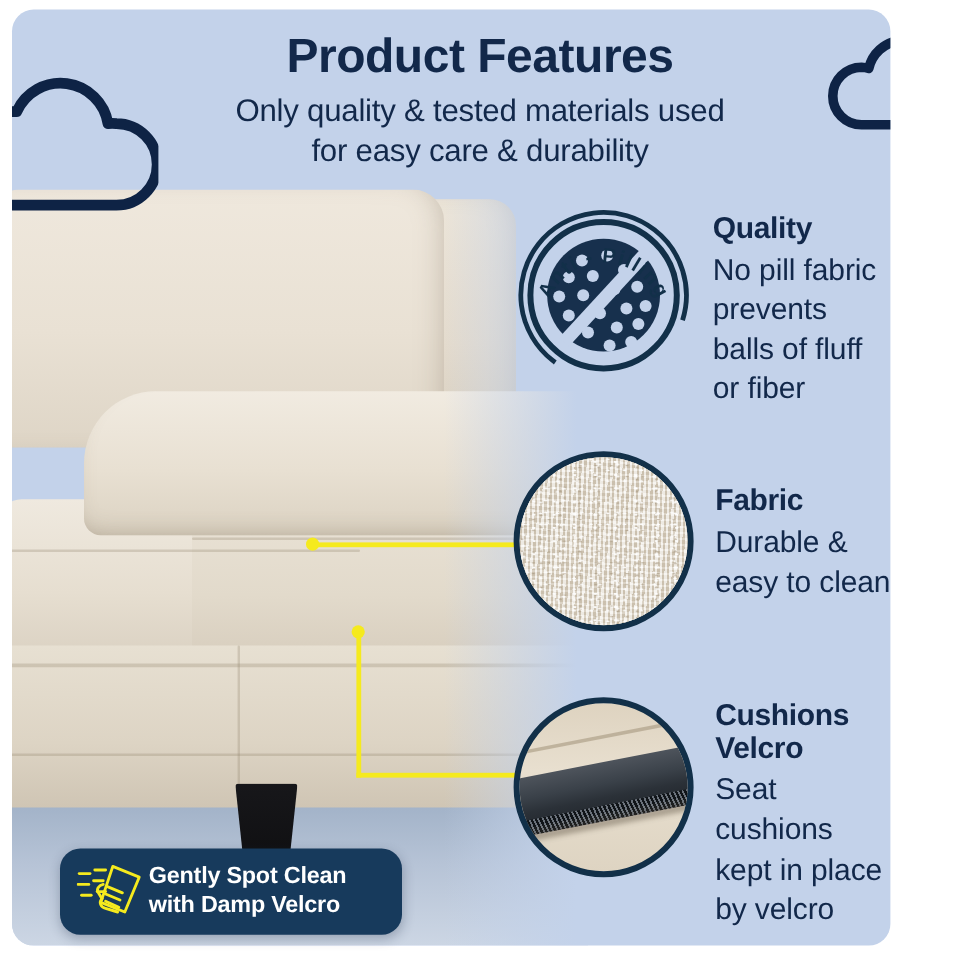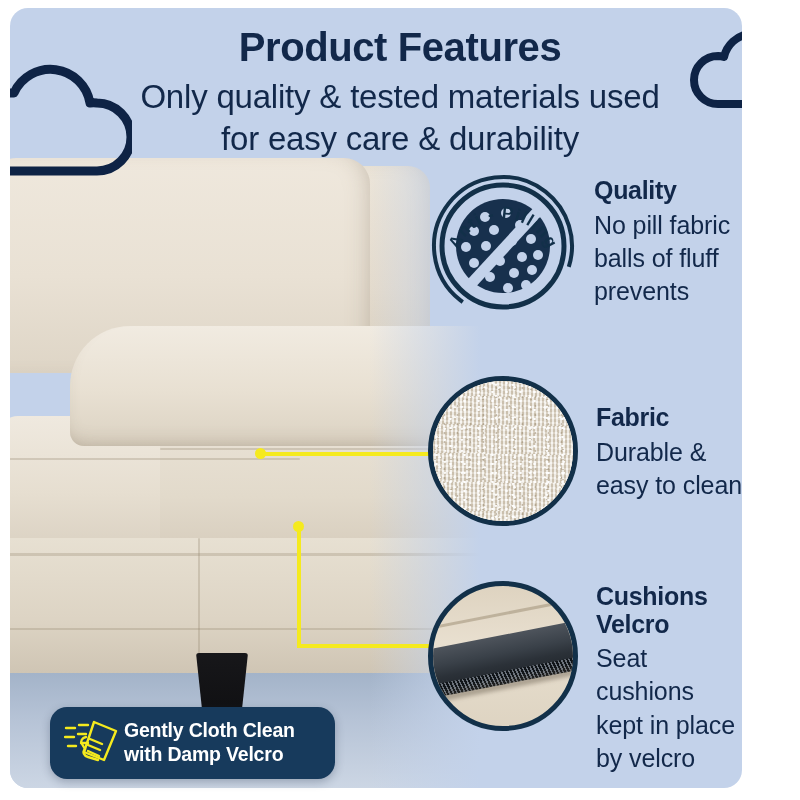--- a/index.html
+++ b/index.html
@@ -72,21 +72,21 @@
     position:absolute;right:0;top:0;width:120px;height:630px;
     background:linear-gradient(90deg,rgba(195,210,234,0) 0%,rgba(195,210,234,1) 92%);
   }
 
   
   .header{position:absolute;left:0;top:18px;width:780px;text-align:center;}
   .title{
     font-size:40px;font-weight:bold;color:#12284a;letter-spacing:-.4px;line-height:1.05;
   }
   .subtitle{
-    margin-top:8px;font-size:33px;color:#12284a;line-height:1.28;letter-spacing:-.2px;
+    margin-top:8px;font-size:26px;color:#12284a;line-height:1.28;letter-spacing:-.2px;
   }
 
   
   .feature{position:absolute;display:flex;align-items:flex-start;}
   .f-text{margin-left:18px;}
   .f-title{font-size:25px;font-weight:bold;color:#12284a;line-height:1.1;letter-spacing:-.3px;}
   .f-desc{margin-top:4px;font-size:25px;color:#12284a;line-height:1.33;letter-spacing:-.1px;}
 
   
   .circ{
@@ -235,22 +235,23 @@
           <line x1="40" y1="112" x2="110" y2="36" stroke="#c3d2ea" stroke-width="11"></line>
           <text font-family="'Liberation Sans',sans-serif" font-size="17" font-weight="bold" fill="#123049" letter-spacing="1.2">
             <textPath href="#arcpath" startOffset="50%" text-anchor="middle">Anti - Pilling</textPath>
           </text>
         </svg>
       </div>
       <div class="f-text" style="margin-top:4px;">
         <div class="f-title">Quality</div>
         <div class="f-desc">
           <div>No pill fabric</div>
+          <div>prevents</div>
           <div>balls of fluff</div>
-          <div>prevents</div>
+          <div>or fiber</div>
         </div>
       </div>
     </div>
 
     <div class="feature" style="left:418px;top:368px;">
       <div class="circ">
         <div class="circ-inner tex-fabric"></div>
       </div>
       <div class="f-text" style="margin-top:28px;">
         <div class="f-title">Fabric</div>
@@ -296,18 +297,18 @@
           <path d="M30 7 L52 16 L40 45 L20 37 Z"></path>
           <path d="M22 22 c-4 1 -6 4 -4 7 l3 5"></path>
           <path d="M21 34 c-3 3 -1 7 3 8 l10 3"></path>
           <path d="M26 24 l12 5"></path>
             <path d="M24 30 l12 5"></path>
             <path d="M24 36 l11 5"></path>
         </g>
       </svg>
     </div>
     <div class="spot-text">
-      <div>Gently Cloth Clean</div>
+      <div>Gently Spot Clean</div>
       <div>with Damp Velcro</div>
     </div>
   </div>
 
 </div>
 
 </body></html>

